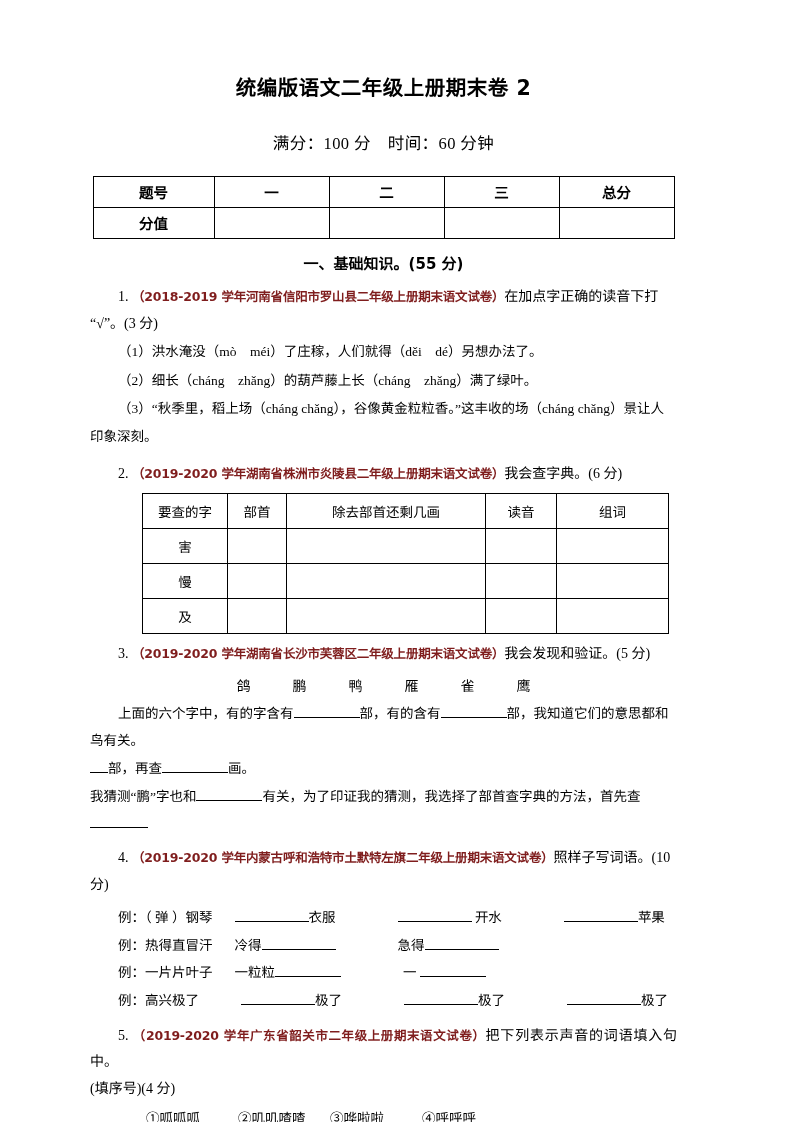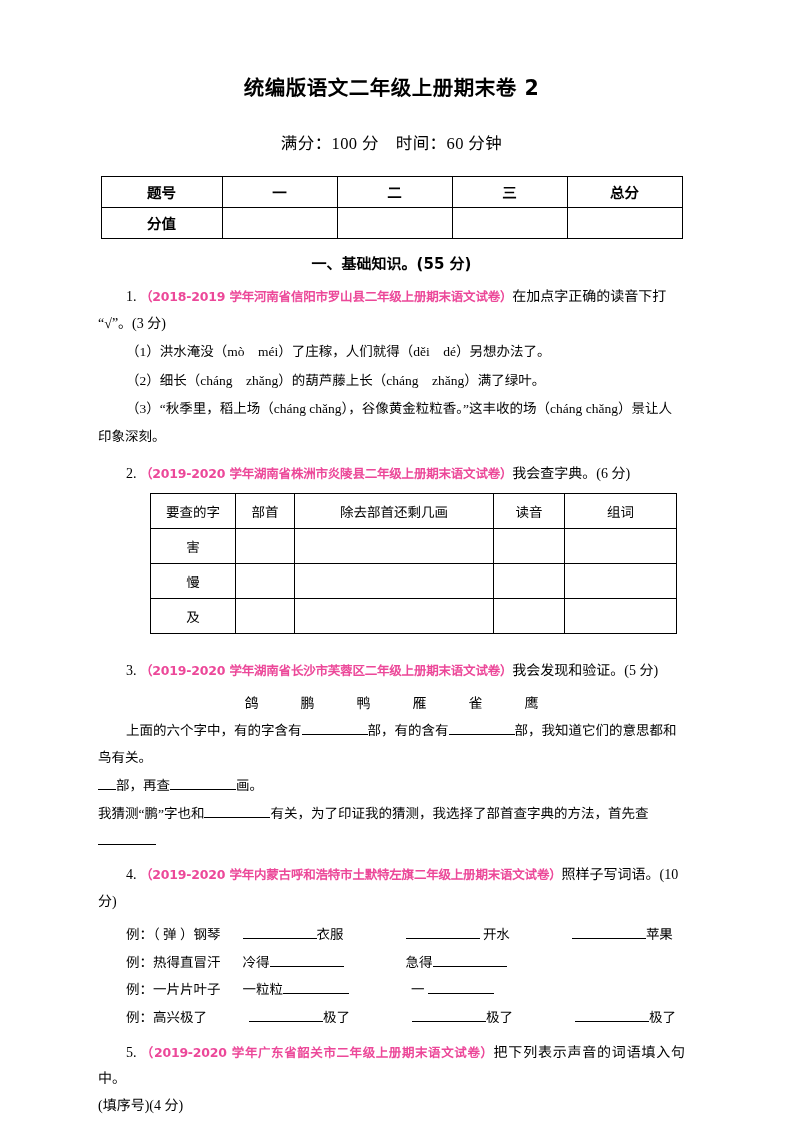--- a/index.html
+++ b/index.html
@@ -11,21 +11,21 @@
   body {
     width: 793px;
     height: 1122px;
     position: relative;
     font-family: "Liberation Serif", "DejaVu Serif", serif;
     color: #000000;
     overflow: hidden;
   }
   .page {
     position: absolute;
-    left: 8px;
+    left: 0;
     top: 0;
     width: 767px;
     height: 1122px;
     box-sizing: border-box;
     padding: 0 90px;
   }
 
   
   .doc-title {
     text-align: center;
@@ -80,21 +80,21 @@
     text-align: justify;
   }
   .q-indent { text-indent: 28px; }
   .sub {
     font-size: 13.5px;
     line-height: 1.95;
     margin: 2px 0 0 0;
     text-indent: 28px;
   }
   .src {
-    color: #ec4899;
+    color: #7f1d1d;
     font-family: "DejaVu Sans", "Liberation Sans", sans-serif;
     font-weight: bold;
     font-size: 12.5px;
     letter-spacing: -0.2px;
   }
   .num {
     font-family: "Liberation Serif", "DejaVu Serif", serif;
   }
   .blank {
     display: inline-block;
@@ -232,21 +232,21 @@
           <td class="c1">及</td>
           <td class="c2"></td>
           <td class="c3"></td>
           <td class="c4"></td>
           <td class="c5"></td>
         </tr>
       </tbody>
     </table>
   </div>
 
-  <p class="q q-indent" style="margin-top:24px">
+  <p class="q q-indent" style="margin-top:7px">
     <span class="num">3.</span>
     <span class="src">（2019-2020 学年湖南省长沙市芙蓉区二年级上册期末语文试卷）</span><span>我会发现和验证。(5 分)</span>
   </p>
   <p class="charset">鸽　鹏　鸭　雁　雀　鹰</p>
 
   <p class="sub" style="margin-top:1px"><span>上面的六个字中，有的字含有</span><span class="blank b-md"></span><span>部，有的含有</span><span class="blank b-md"></span><span>部，我知道它们的意思都和鸟有关。</span></p>
 
   <p class="sub" style="text-indent:0"><span class="blank b-xs" style="width:18px"></span><span>部，再查</span><span class="blank b-md"></span><span>画。</span></p>
 
   <p class="sub" style="text-indent:0"><span>我猜测“鹏”字也和</span><span class="blank b-md"></span><span>有关，为了印证我的猜测，我选择了部首查字典的方法，首先查</span><span class="blank b-sm"></span></p>

